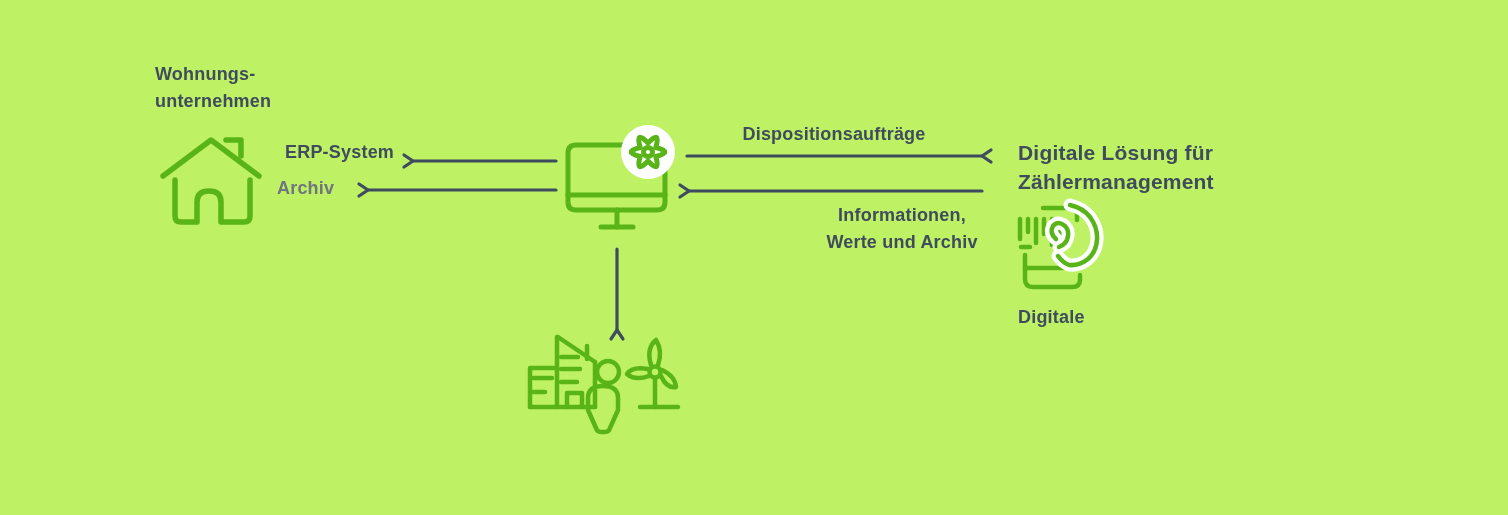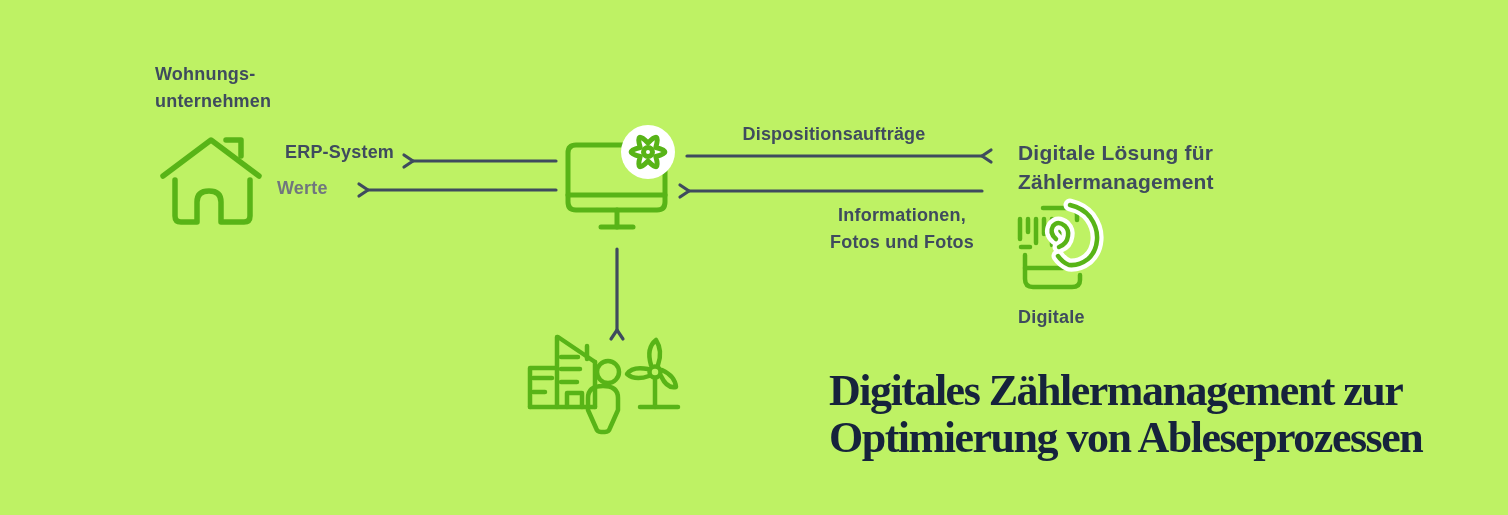--- a/index.html
+++ b/index.html
@@ -105,29 +105,27 @@
     <path class="g" d="M 128,39 Q 112,36 107,44 Q 115,51 129,46"></path>
     <path class="g" d="M 141,46 Q 147,59 156,57 Q 155,46 142,40"></path>
     <circle class="g" cx="135" cy="42" r="5.5"></circle>
   </svg>
 
   <div class="lbl" style="left:155px; top:61px;">Wohnungs-
 unternehmen</div>
 
   <div class="lbl" style="left:275px; top:139px;margin-left:10px;">ERP-System</div>
 
-  <div class="lbl gray" style="left:277px; top:175px;">Werte</div>
+  <div class="lbl gray" style="left:277px; top:175px;">Archiv</div>
 
 
   <div class="lbl center" style="left:683px; top:121px; width:302px;">Dispositionsaufträge</div>
 
   <div class="lbl center" style="left:757px; top:202px; width:290px;">Informationen,
-Fotos und Fotos</div>
+Werte und Archiv</div>
 
   <div class="lbl big" style="left:1018px; top:138px;">Digitale Lösung für
 Zählermanagement</div>
 
   <div class="lbl" style="left:1018px; top:304px;">Digitale</div>
 
-  <div class="headline">Digitales Zählermanagement zur
-Optimierung von Ableseprozessen</div>
 
 </div>
 
 </body></html>

